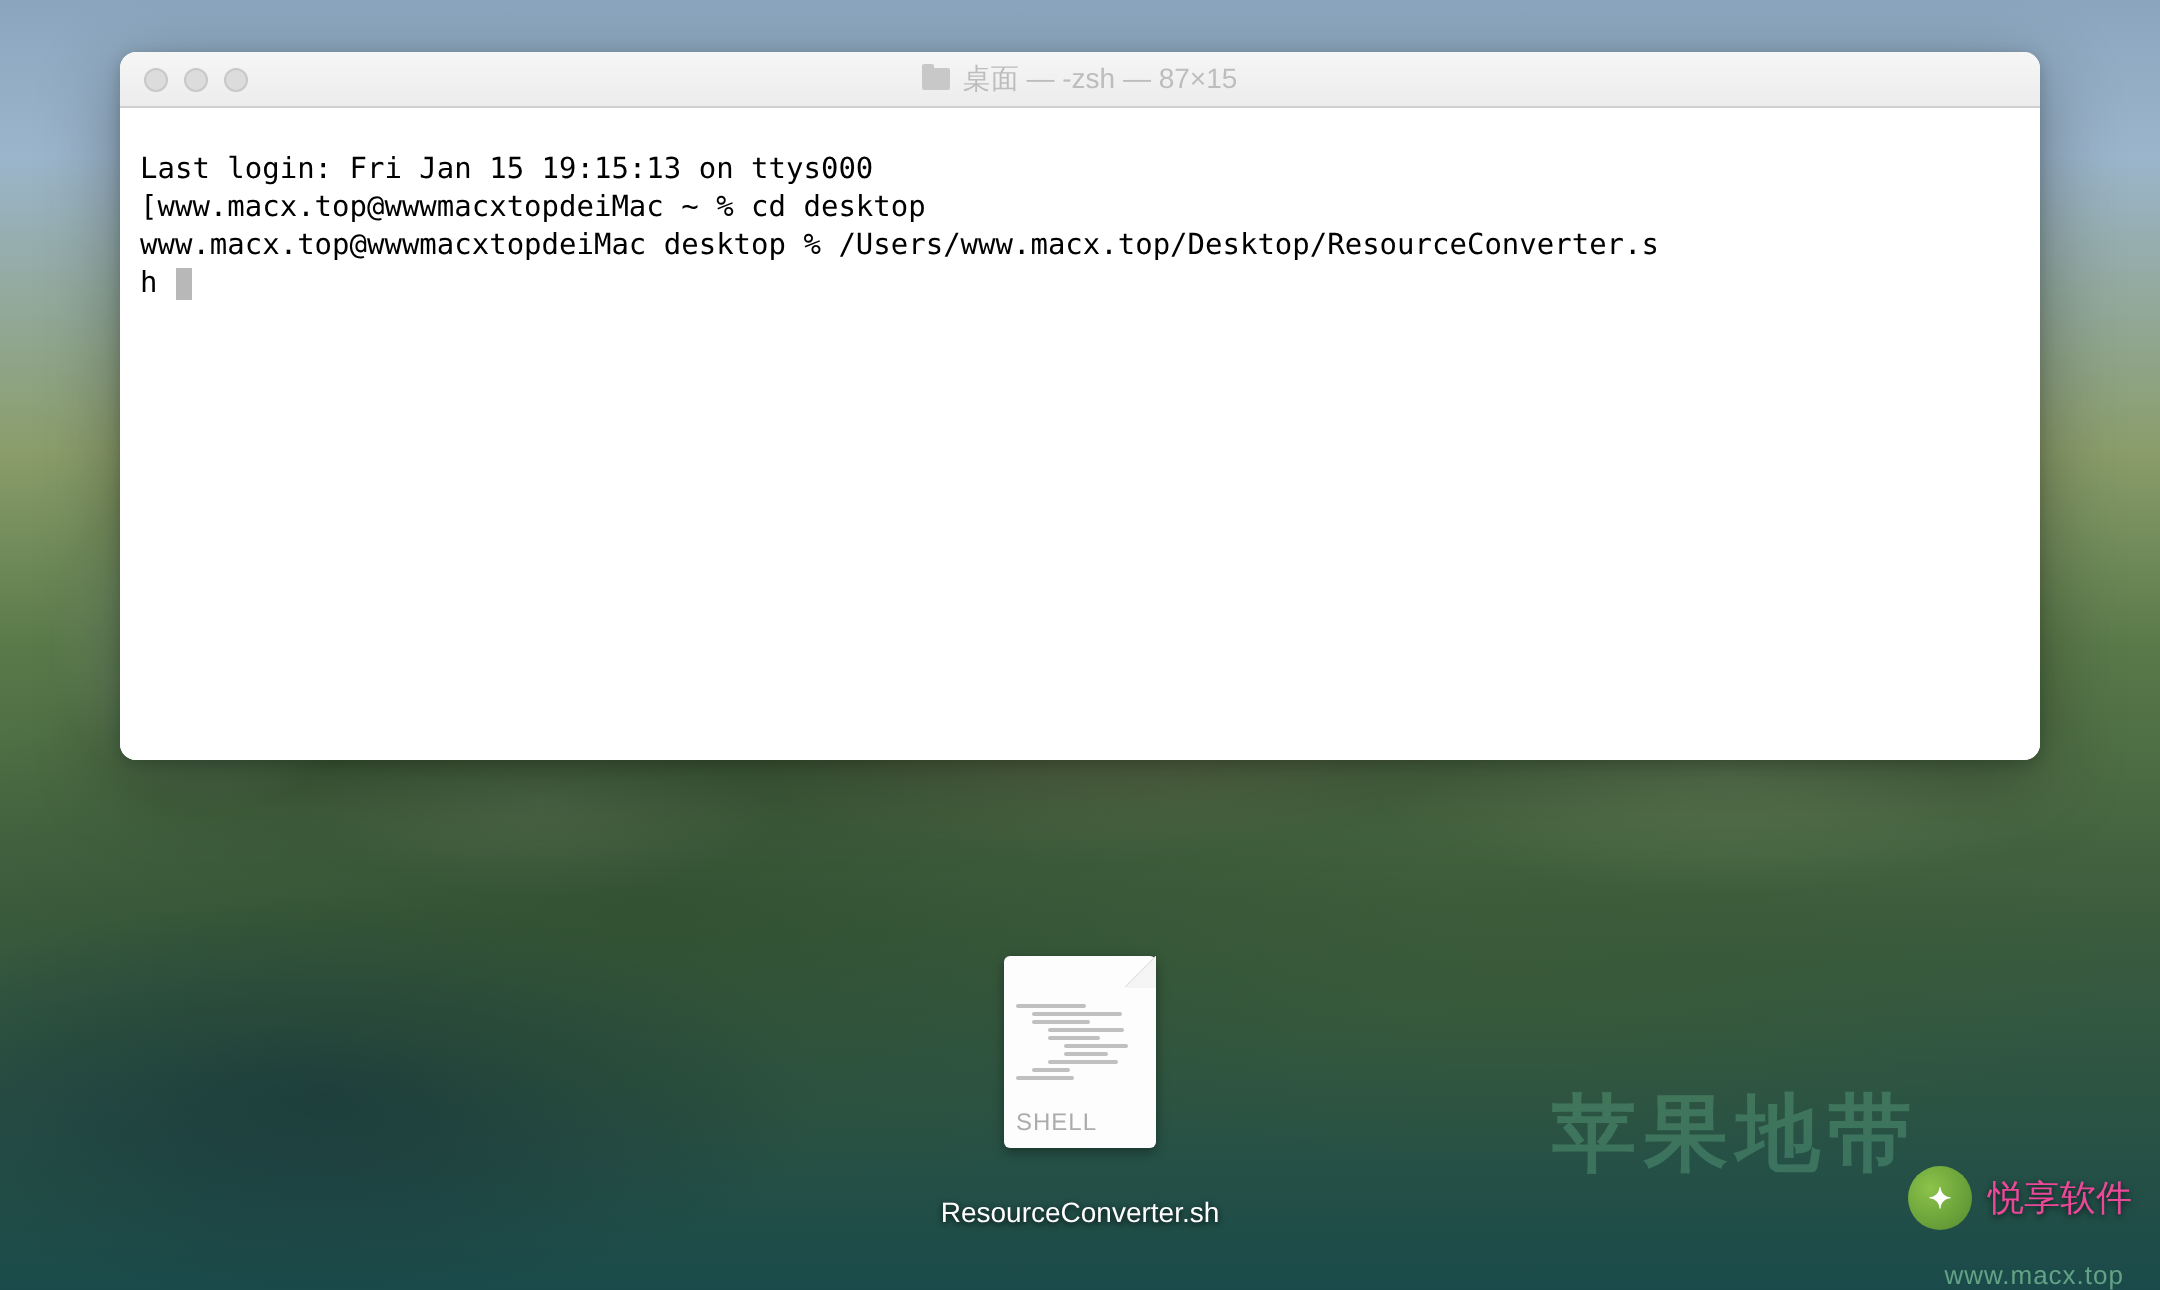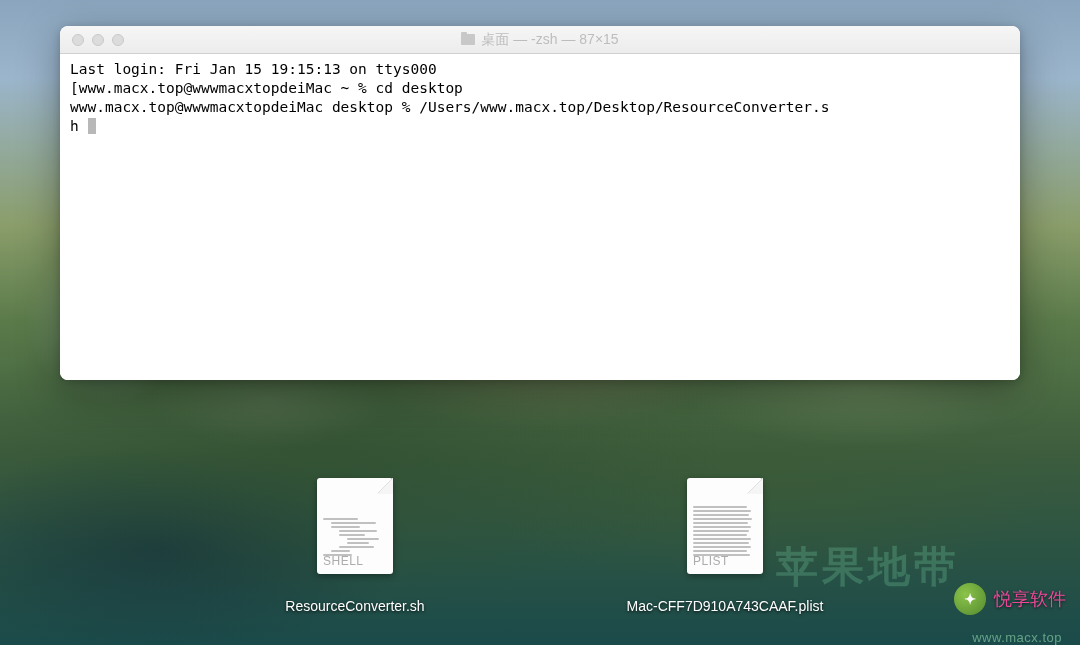--- a/index.html
+++ b/index.html
@@ -89,21 +89,21 @@
       content: "";
       position: absolute;
       top: -2px; left: 0;
       width: 6px; height: 3px;
       background: #c8c8c8;
       border-radius: 1px 1px 0 0;
     }
     .terminal-body {
       flex: 1;
       background: #fff;
-      padding: 6px 10px;
+      padding: 22px 10px;
       font-family: "SF Mono", Menlo, Monaco, Consolas, monospace;
       font-size: 14.5px;
       line-height: 1.32;
       color: #000;
       white-space: pre;
       overflow: hidden;
     }
     .cursor-block {
       display: inline-block;
       width: 8px;
@@ -131,21 +131,21 @@
     .file-icon {
       width: 76px;
       height: 96px;
       background: #fdfdfd;
       border-radius: 3px;
       position: relative;
       box-shadow: 0 2px 6px rgba(0,0,0,0.35);
       padding: 8px 6px 18px 6px;
       display: flex;
       flex-direction: column;
-      justify-content: flex-end;
+      justify-content: center;
     }
     .file-icon::after {
       content: "";
       position: absolute;
       top: 0; right: 0;
       width: 16px; height: 16px;
       background: linear-gradient(135deg, transparent 48%, #e0e0e0 50%, #f5f5f5 52%);
       border-bottom-left-radius: 2px;
     }
     .file-lines {
@@ -254,41 +254,20 @@
         <div class="ln" style="width:35%;margin-left:24px"></div>
         <div class="ln" style="width:55%;margin-left:16px"></div>
         <div class="ln" style="width:30%;margin-left:8px"></div>
         <div class="ln" style="width:45%"></div>
       </div>
       <div class="file-type-label">SHELL</div>
     </div>
     <div class="file-name">ResourceConverter.sh</div>
   </div>
 
-  <div class="file-item">
-    <div class="file-icon">
-      <div class="file-lines">
-        <div class="ln" style="width:85%"></div>
-        <div class="ln" style="width:90%"></div>
-        <div class="ln" style="width:88%"></div>
-        <div class="ln" style="width:92%"></div>
-        <div class="ln" style="width:86%"></div>
-        <div class="ln" style="width:90%"></div>
-        <div class="ln" style="width:88%"></div>
-        <div class="ln" style="width:85%"></div>
-        <div class="ln" style="width:90%"></div>
-        <div class="ln" style="width:87%"></div>
-        <div class="ln" style="width:91%"></div>
-        <div class="ln" style="width:84%"></div>
-        <div class="ln" style="width:89%"></div>
-      </div>
-      <div class="file-type-label">PLIST</div>
-    </div>
-    <div class="file-name">Mac-CFF7D910A743CAAF.plist</div>
-  </div>
 </div>
 
 <div class="wm-bg-text">苹果地带</div>
 <div class="watermark">
   <div class="wm-icon">✦</div>
   <div class="wm-text">悦享软件</div>
 </div>
 <div class="wm-url">www.macx.top</div>
 
 </body></html>

